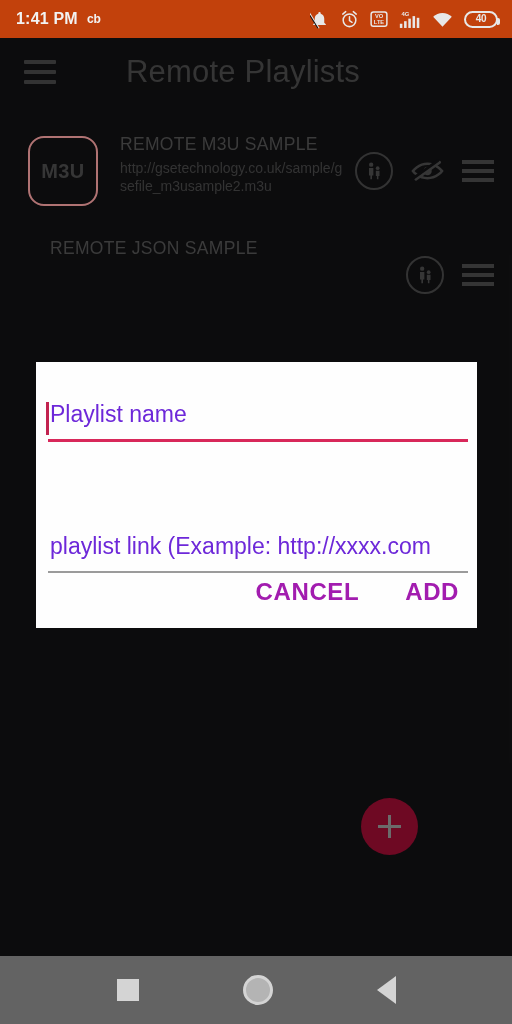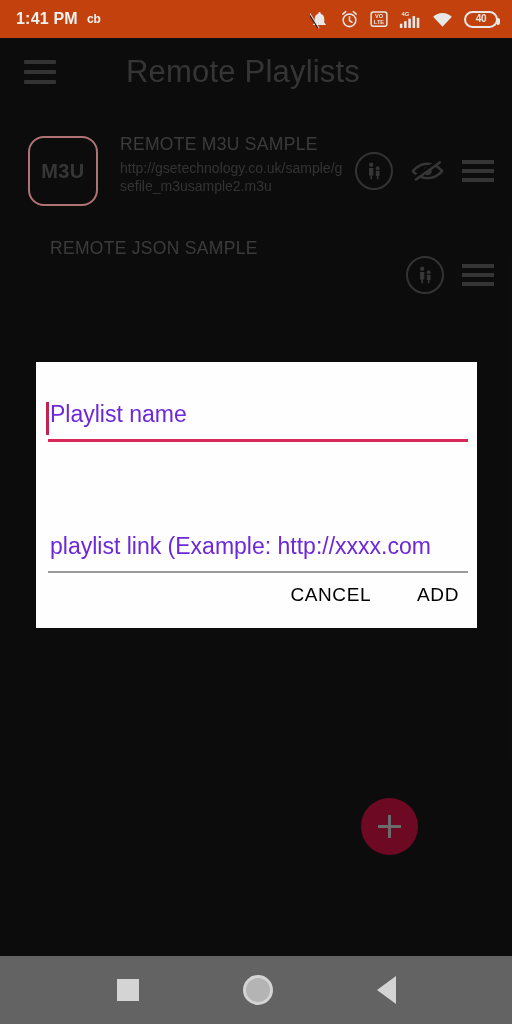--- a/index.html
+++ b/index.html
@@ -167,21 +167,21 @@
   .field-line.focused { height: 3px; background: #d8285a; }
   .caret {
     position: absolute; left: 10px; top: 40px;
     width: 3px; height: 33px; background: #c2234f;
   }
   #dialog-actions {
     position: absolute; right: 16px; bottom: 18px;
     display: flex; align-items: center; gap: 42px;
   }
   .dlg-btn {
-    color: #000000; font-size: 19px; font-weight: normal;
+    color: #a21caf; font-size: 24px; font-weight: bold;
     letter-spacing: .6px; background: none; border: none;
     font-family: "Liberation Sans", sans-serif;
     cursor: pointer; padding: 4px 2px;
   }
 
   
   #nav-bar {
     position: absolute; bottom: 0; left: 0;
     width: 512px; height: 68px;
     background: #636363;

